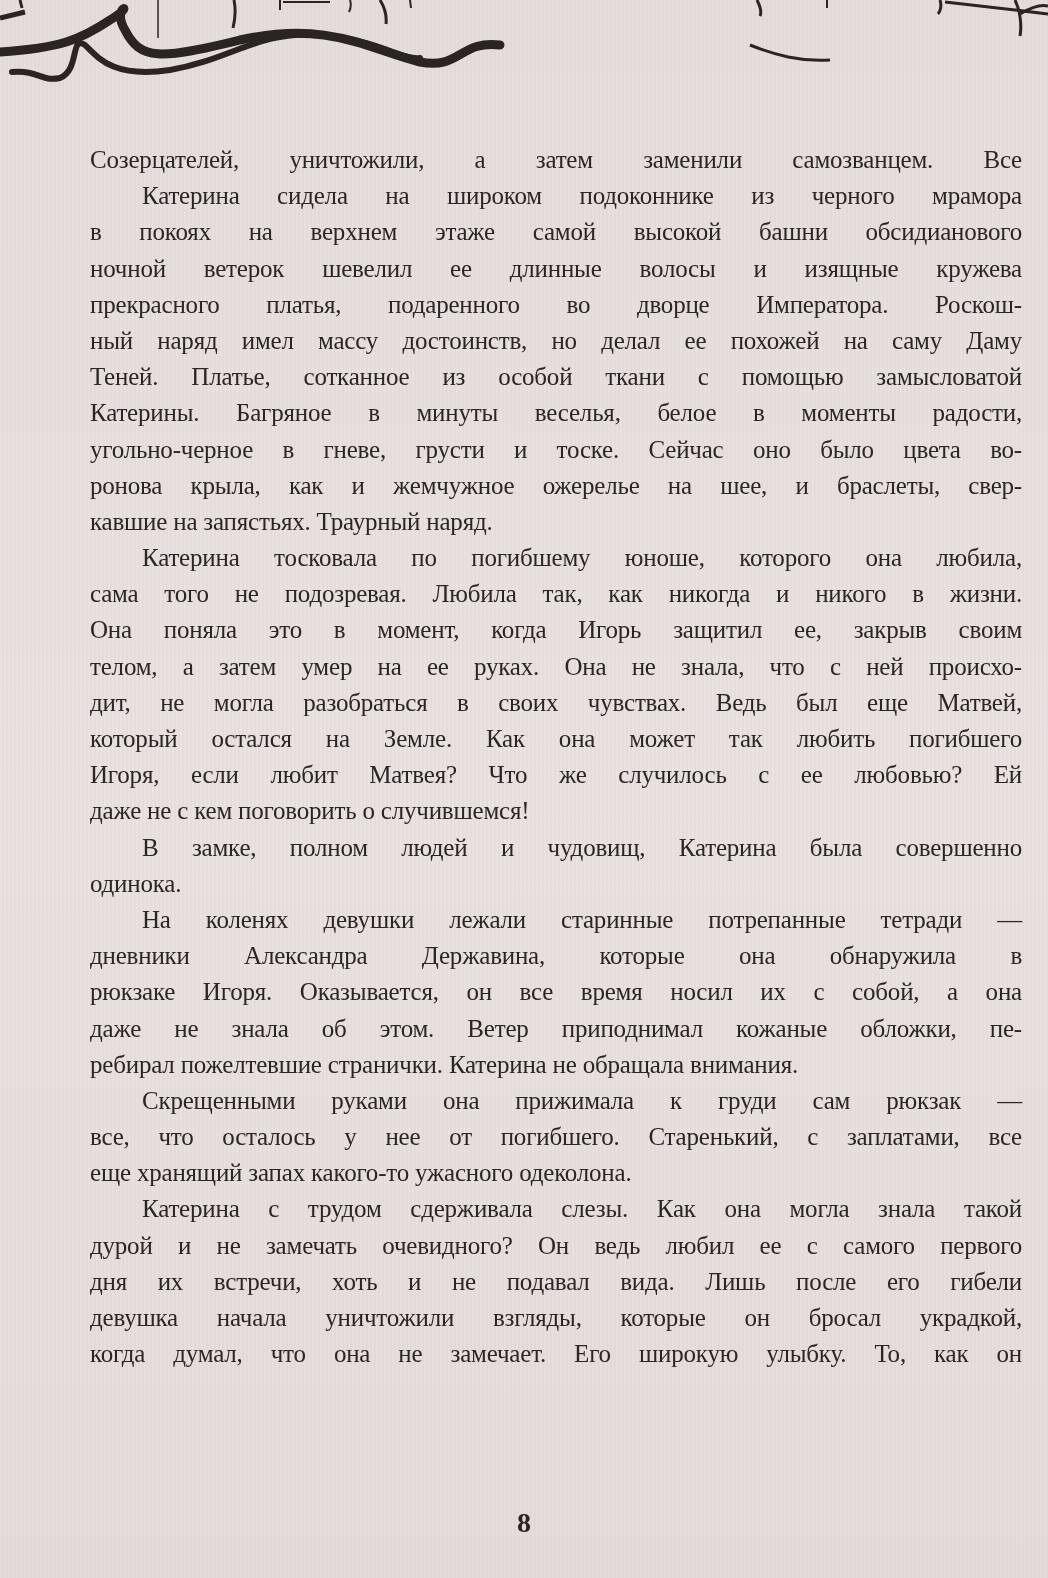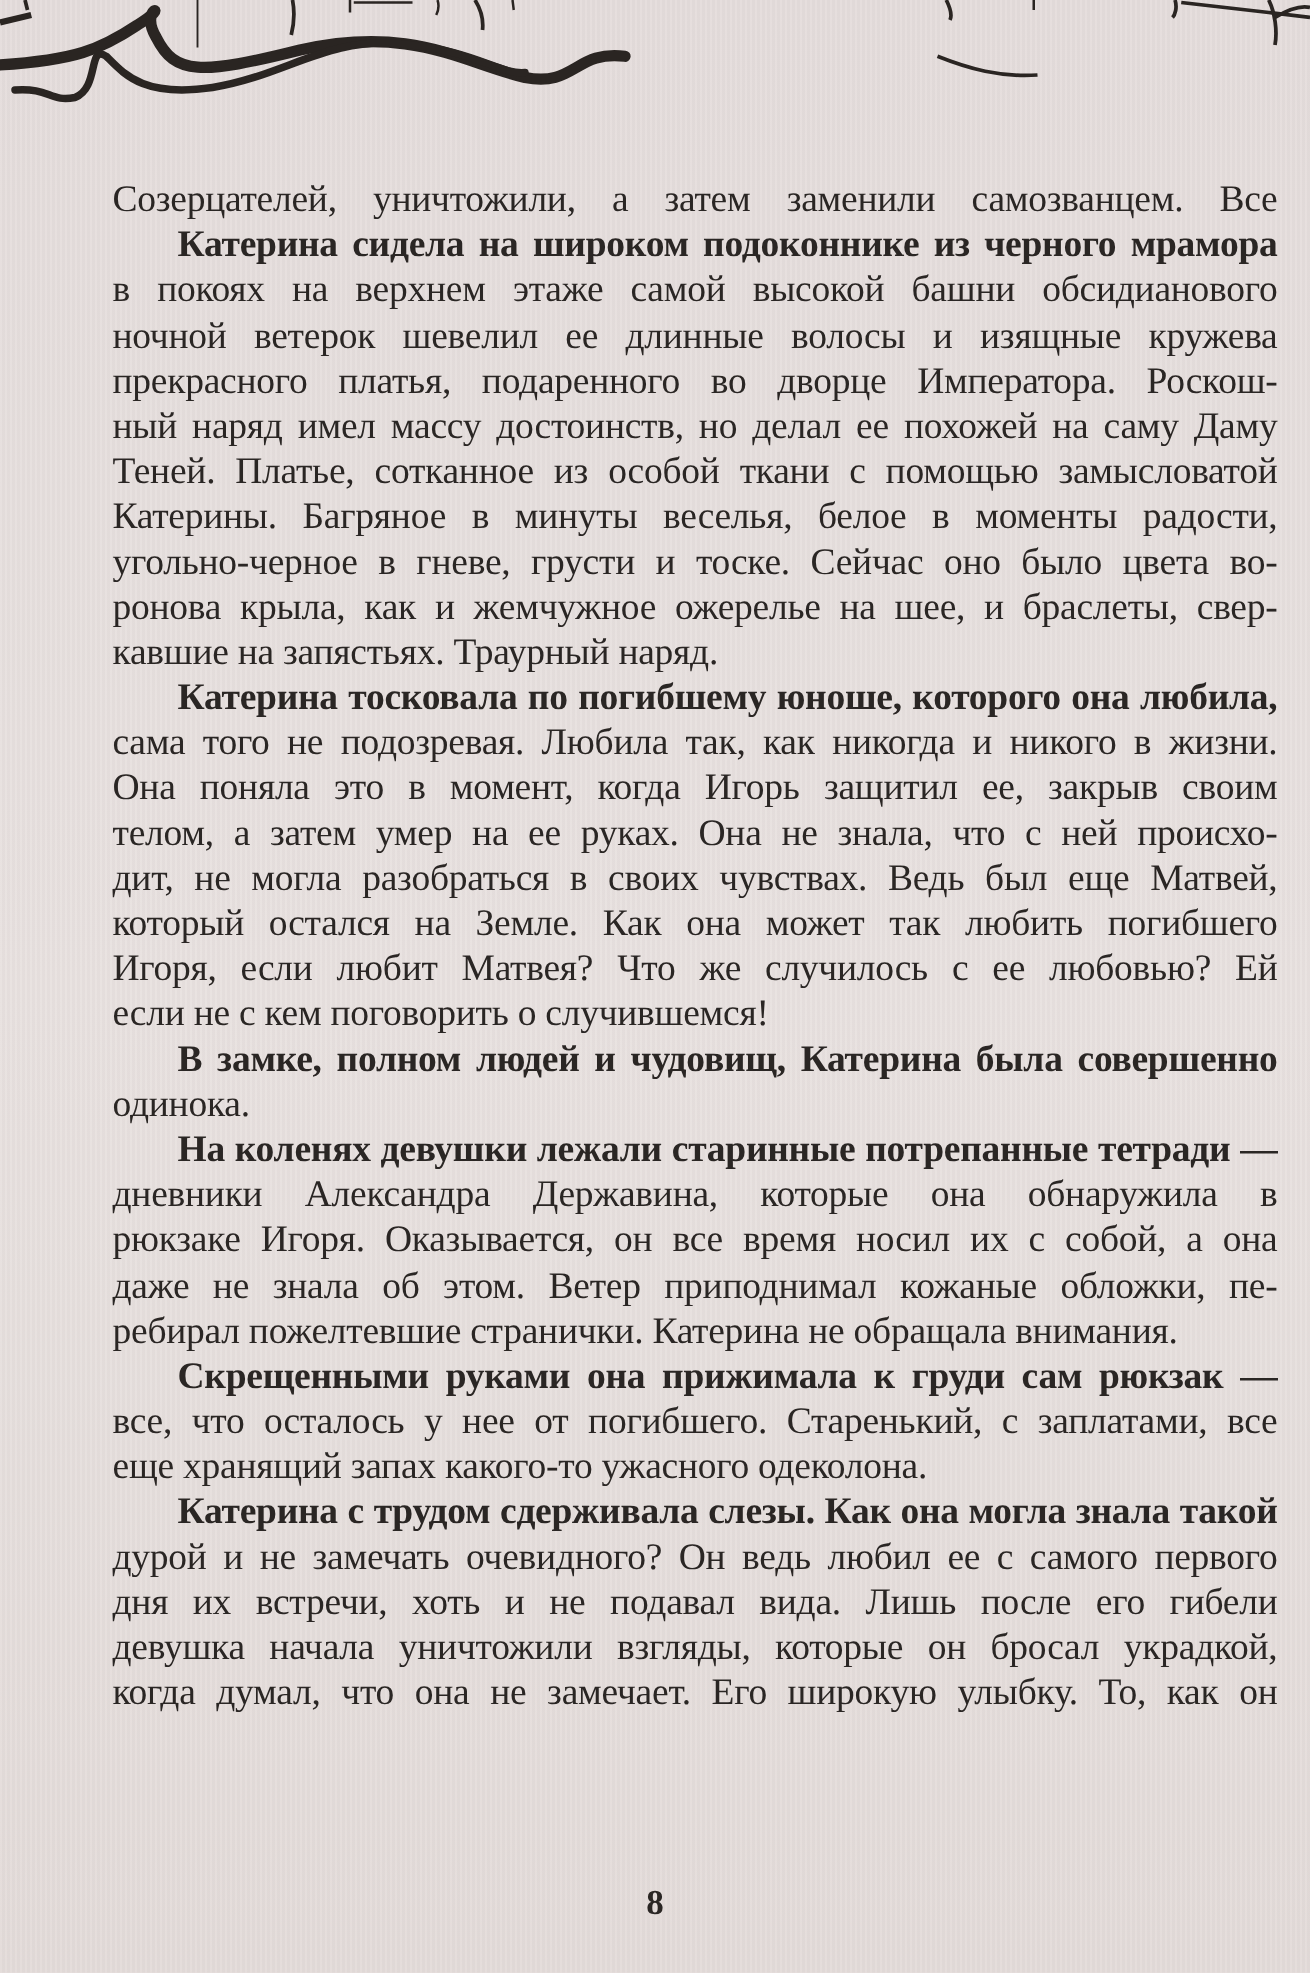--- a/index.html
+++ b/index.html
@@ -18,28 +18,28 @@
   }
   .ornament { position: absolute; left: 0; top: 0; width: 1048px; height: 110px; }
   .text-block {
     position: absolute;
     left: 90px; top: 142px;
     width: 932px;
   }
   .line {
     height: 36.2px;
     line-height: 36.2px;
-    font-size: 30px;
+    font-size: 25px;
     white-space: nowrap;
     text-align: justify;
     text-align-last: justify;
     letter-spacing: -0.2px;
   }
   .line.last { text-align-last: left; }
-  .line.indent { padding-left: 52px; font-weight: bold; }
+  .line.indent { padding-left: 52px; }
   .page-number {
     position: absolute;
     left: 0; width: 1048px; top: 1507px;
     text-align: center;
     font-size: 28px;
     font-weight: bold;
   }
 </style>
 </head>
 <body>
@@ -78,21 +78,21 @@
       <div class="line">угольно-черное в гневе, грусти и тоске. Сейчас оно было цвета во-</div>
       <div class="line">ронова крыла, как и жемчужное ожерелье на шее, и браслеты, свер-</div>
       <div class="line last">кавшие на запястьях. Траурный наряд.</div>
       <div class="line indent">Катерина тосковала по погибшему юноше, которого она любила,</div>
       <div class="line">сама того не подозревая. Любила так, как никогда и никого в жизни.</div>
       <div class="line">Она поняла это в момент, когда Игорь защитил ее, закрыв своим</div>
       <div class="line">телом, а затем умер на ее руках. Она не знала, что с ней происхо-</div>
       <div class="line">дит, не могла разобраться в своих чувствах. Ведь был еще Матвей,</div>
       <div class="line">который остался на Земле. Как она может так любить погибшего</div>
       <div class="line">Игоря, если любит Матвея? Что же случилось с ее любовью? Ей</div>
-      <div class="line last">если не с кем поговорить о случившемся!</div>
+      <div class="line last">даже не с кем поговорить о случившемся!</div>
       <div class="line indent">В замке, полном людей и чудовищ, Катерина была совершенно</div>
       <div class="line last">одинока.</div>
       <div class="line indent">На коленях девушки лежали старинные потрепанные тетради —</div>
       <div class="line">дневники Александра Державина, которые она обнаружила в</div>
       <div class="line">рюкзаке Игоря. Оказывается, он все время носил их с собой, а она</div>
       <div class="line">даже не знала об этом. Ветер приподнимал кожаные обложки, пе-</div>
       <div class="line last">ребирал пожелтевшие странички. Катерина не обращала внимания.</div>
       <div class="line indent">Скрещенными руками она прижимала к груди сам рюкзак —</div>
       <div class="line">все, что осталось у нее от погибшего. Старенький, с заплатами, все</div>
       <div class="line last">еще хранящий запах какого-то ужасного одеколона.</div>

